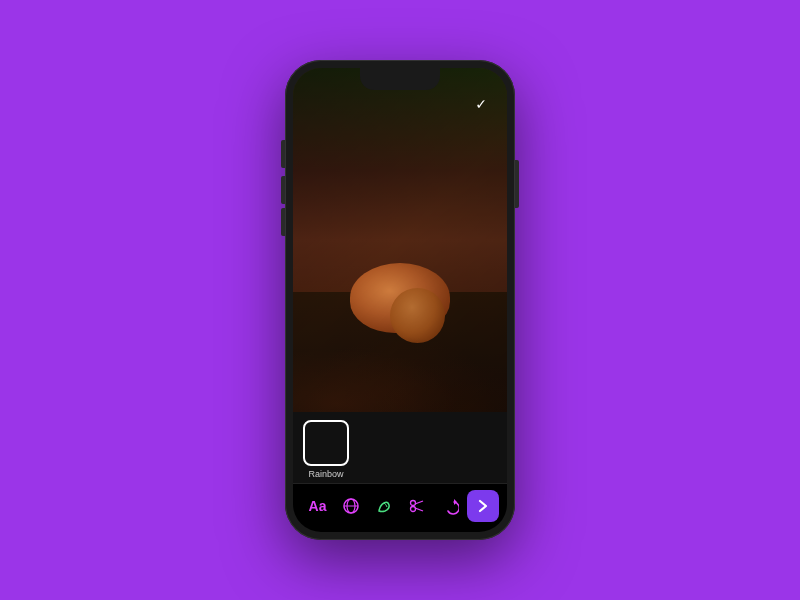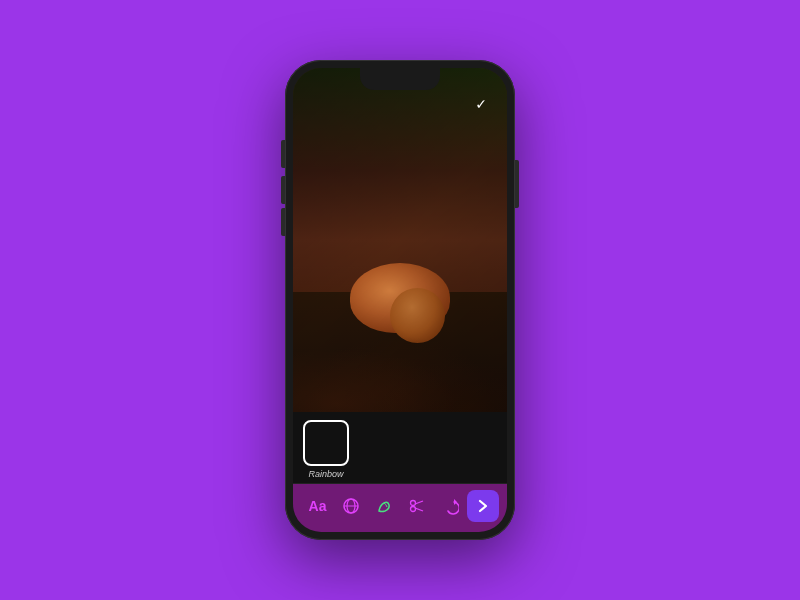--- a/index.html
+++ b/index.html
@@ -192,21 +192,20 @@
     }
 
     .filter-item.active .filter-thumb {
       border-color: white;
     }
 
     .filter-label {
       font-size: 9px;
       color: #ccc;
       text-align: left;
-      font-style: italic;
     }
 
     
     .thumb-rainbow {
       background: linear-gradient(135deg, #7c3aed 0%, #db2777 50%, #f59e0b 100%);
       position: relative;
     }
     .thumb-rainbow::after {
       content: '';
       position: absolute;
@@ -254,21 +253,21 @@
       background: linear-gradient(135deg, #38bdf8 0%, #818cf8 50%);
     }
     .thumb-luma-diag {
       position: absolute;
       inset: 0;
       background: linear-gradient(135deg, #38bdf8 0%, #38bdf8 45%, #a78bfa 45%, #a78bfa 55%, #a3e635 55%, #a3e635 100%);
     }
 
     
     .toolbar {
-      background: #701a75;
+      background: #000000;
       display: flex;
       align-items: center;
       justify-content: space-around;
       padding: 6px 8px 10px;
       border-top: 1px solid #222;
     }
 
     .tool-btn {
       width: 32px;
       height: 32px;

